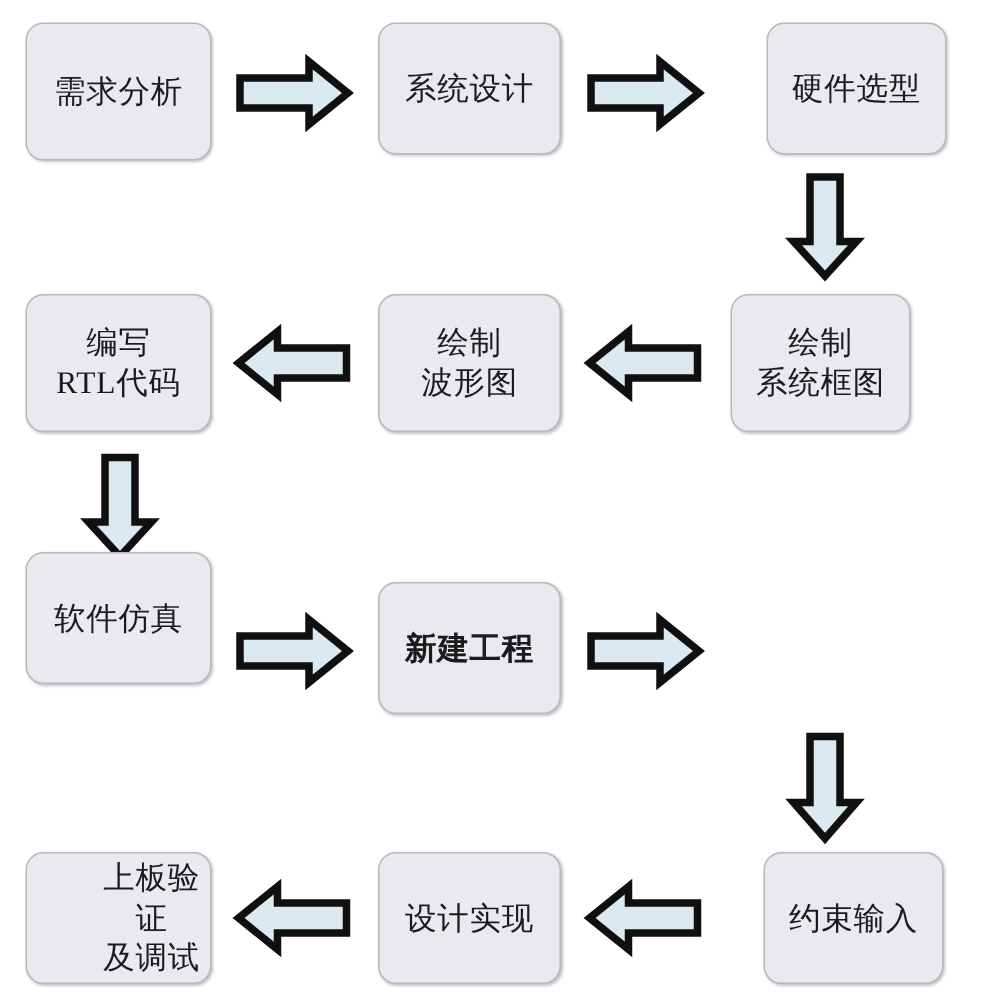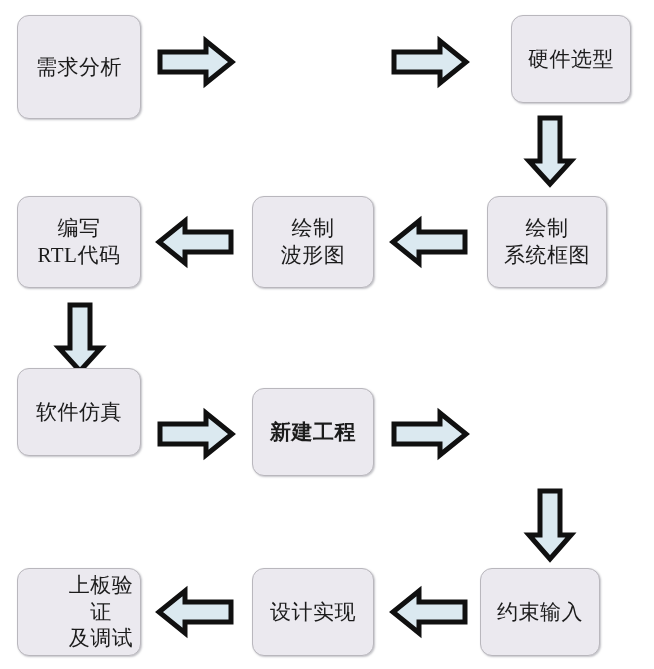--- a/index.html
+++ b/index.html
@@ -69,28 +69,29 @@
     stroke: #101010;
     stroke-width: 5;
     stroke-linejoin: miter;
   }
 </style>
 </head>
 <body>
 
 <div id="canvas">
 
-  <div class="node" style="left:17px; top:15px; width:124px; height:104px;">需求分析</div>
+  <div class="node" style="left:17px; top:15px; width:124px; height:92px;">需求分析</div>
 
   <div class="arrow arrow-right" style="left:158px; top:38px; width:76px; height:48px;">
     <svg viewBox="0 0 76 48" preserveAspectRatio="none">
       <polygon class="arrow-shape" points="2,14 48,14 48,3 74,24 48,45 48,34 2,34"></polygon>
     </svg>
   </div>
 
+  <div class="node" style="left:252px; top:15px; width:122px; height:88px;">系统设计</div>
 
   <div class="arrow arrow-right" style="left:392px; top:38px; width:76px; height:48px;">
     <svg viewBox="0 0 76 48" preserveAspectRatio="none">
       <polygon class="arrow-shape" points="2,14 48,14 48,3 74,24 48,45 48,34 2,34"></polygon>
     </svg>
   </div>
 
   <div class="node" style="left:487px; top:15px; width:120px; height:88px;margin-left:24px;">硬件选型</div>
 
   <div class="arrow arrow-down" style="left:526px; top:115px; width:48px; height:72px;">
@@ -159,15 +160,15 @@
   </div>
 
   <div class="node" style="left:252px; top:568px; width:122px; height:88px;">设计实现</div>
 
   <div class="arrow arrow-left" style="left:391px; top:588px; width:76px; height:48px;">
     <svg viewBox="0 0 76 48" preserveAspectRatio="none">
       <polygon class="arrow-shape" points="74,14 28,14 28,3 2,24 28,45 28,34 74,34"></polygon>
     </svg>
   </div>
 
-  <div class="node" style="left:480px; top:568px; width:120px; height:88px;">约束输入</div>
+  <div class="node" style="left:509px; top:568px; width:120px; height:88px;">约束输入</div>
 
 </div>
 
 </body></html>

